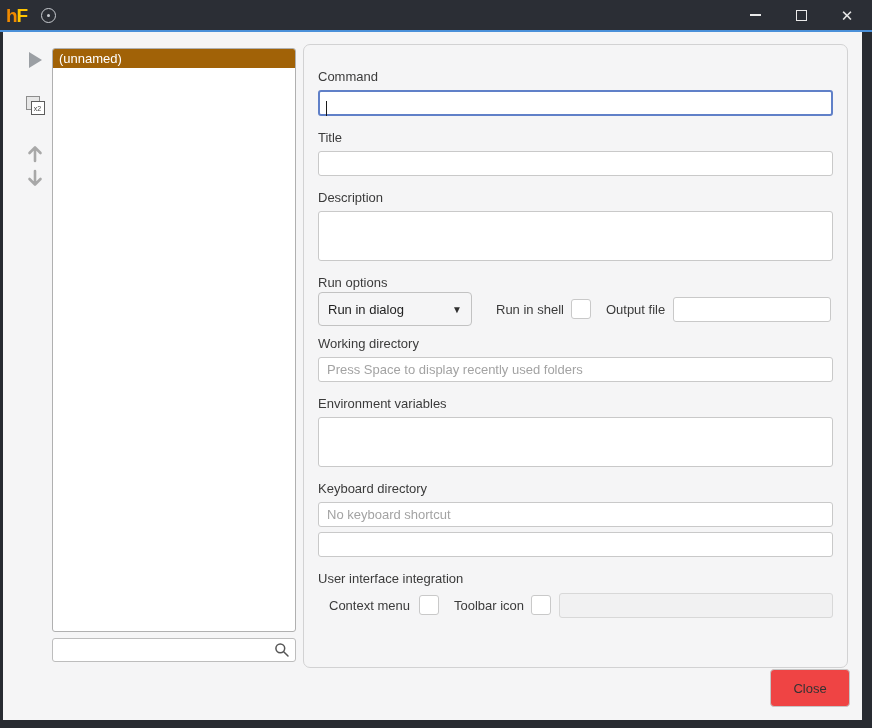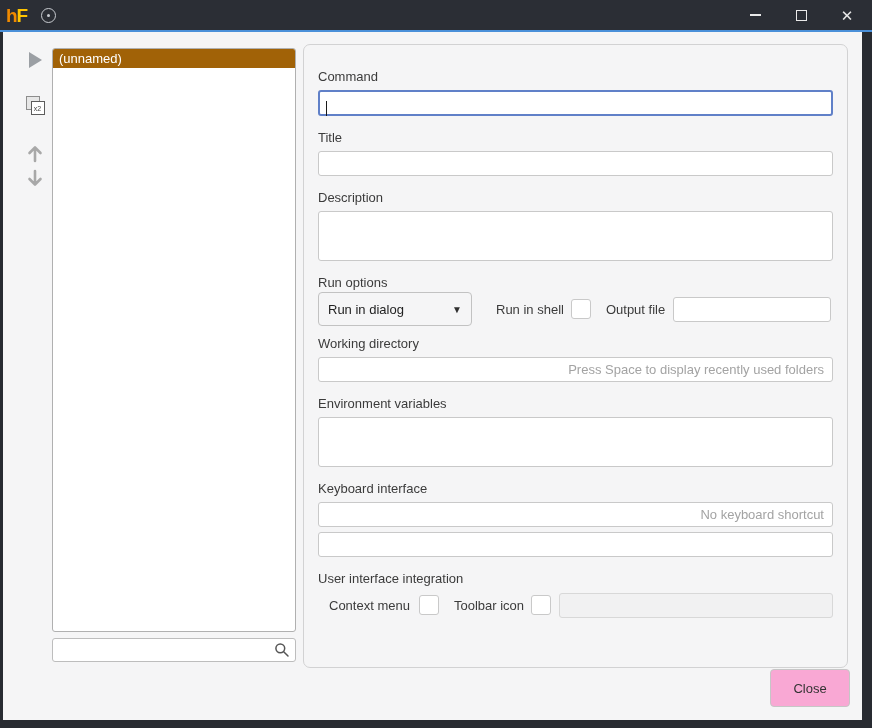--- a/index.html
+++ b/index.html
@@ -57,21 +57,21 @@
                        background:#fff; font:13px "Liberation Sans","DejaVu Sans",sans-serif;
                        padding:0 26px 0 7px; color:#222; outline:none; }
   .search-glyph { position:absolute; right:6px; top:4px; }
 
   
   .panel { position:absolute; left:300px; top:12px; width:545px; height:624px;
            border:1px solid #d2d2d3; border-radius:7px; padding:10px 14px 0 14px; }
   .f-label { margin-top:14px; font-size:13px; color:#3b3b3b; line-height:16px; }
   .f-input { margin-top:5px; width:100%; height:25px; background:#fff; border:1px solid #c9c9c9;
              border-radius:3px; font:13px "Liberation Sans","DejaVu Sans",sans-serif; padding:0 8px;
-             color:#222; outline:none; display:block;text-align:right; }
+             color:#222; outline:none; display:block; }
   .f-input::placeholder, .list-search input::placeholder { color:#a3a3a3; }
   .f-input.focused { position:relative; height:26px; border:2px solid #6080c8; }
   .caret-wrap { position:relative; }
   .caret { position:absolute; left:8px; top:11px; width:1px; height:15px; background:#1a1a1a; }
   .f-textarea { margin-top:5px; width:100%; height:50px; background:#fff; border:1px solid #c9c9c9;
                 border-radius:3px; resize:none; font:13px "Liberation Sans","DejaVu Sans",sans-serif;
                 padding:4px 8px; color:#222; outline:none; display:block; }
 
   .row { margin-top:5px; display:flex; align-items:center; height:26px; }
   .dropdown { width:154px; height:26px; background:#f5f5f6; border:1px solid #c2c2c2; border-radius:4px;
@@ -79,21 +79,21 @@
   .dropdown .dd-arrow { margin-left:auto; font-size:10px; color:#2f2f2f; }
   .inline-label { font-size:13px; color:#3b3b3b; white-space:nowrap;margin-left:11px; }
   .checkbox { width:20px; height:20px; background:#fff; border:1px solid #c9c9c9; border-radius:3px; flex:0 0 auto; }
   .out-input { width:158px; height:25px; margin-top:0; }
   .ml18 { margin-left:24px; } .ml15 { margin-left:15px; } .ml9 { margin-left:9px; }
   .ml8 { margin-left:8px; } .ml7 { margin-left:7px; }
   .disabled-input { background:#f1f1f2; border-color:#d8d8d8; width:281px; margin-top:0; }
 
   
   .close-btn { position:absolute; right:12px; bottom:13px; width:80px; height:38px;
-               background:#f9a8d4; border:1px solid #c6c6c6; border-radius:4px;
+               background:#ef4444; border:1px solid #c6c6c6; border-radius:4px;
                font:13px "Liberation Sans","DejaVu Sans",sans-serif; color:#333; }
 </style>
 </head>
 <body>
 
 <div class="window">
 
   <div class="titlebar">
     <span class="logo"><span class="l1">h</span><span class="l2">F</span></span>
     <span class="circle-dot"></span>
@@ -171,21 +171,21 @@
         <span class="inline-label ml15">Output file</span>
         <input class="f-input out-input ml8" type="text" style="">
       </div>
 
       <div class="f-label">Working directory</div>
       <input class="f-input" type="text" placeholder="Press Space to display recently used folders" style="">
 
       <div class="f-label">Environment variables</div>
       <textarea class="f-textarea" style=""></textarea>
 
-      <div class="f-label">Keyboard interface</div>
+      <div class="f-label">Keyboard directory</div>
       <input class="f-input" type="text" placeholder="No keyboard shortcut" style="">
 
       <input class="f-input" type="text" style="">
 
       <div class="f-label">User interface integration</div>
       <div class="row">
         <span class="inline-label">Context menu</span>
         <span class="checkbox ml9"></span>
         <span class="inline-label ml15">Toolbar icon</span>
         <span class="checkbox ml7"></span>

